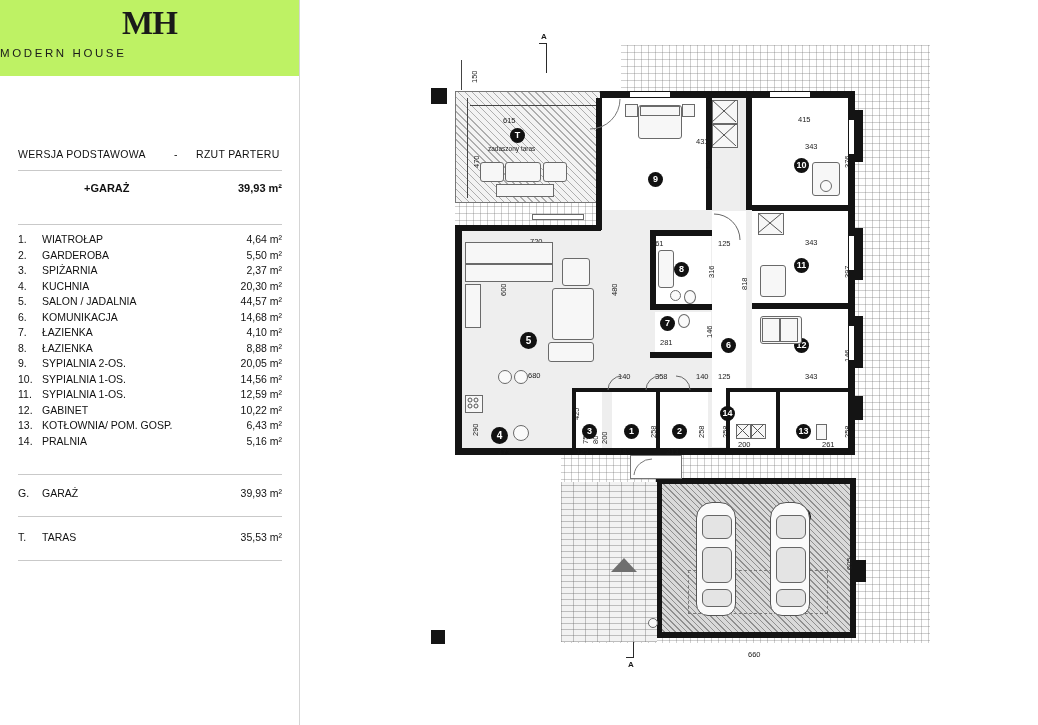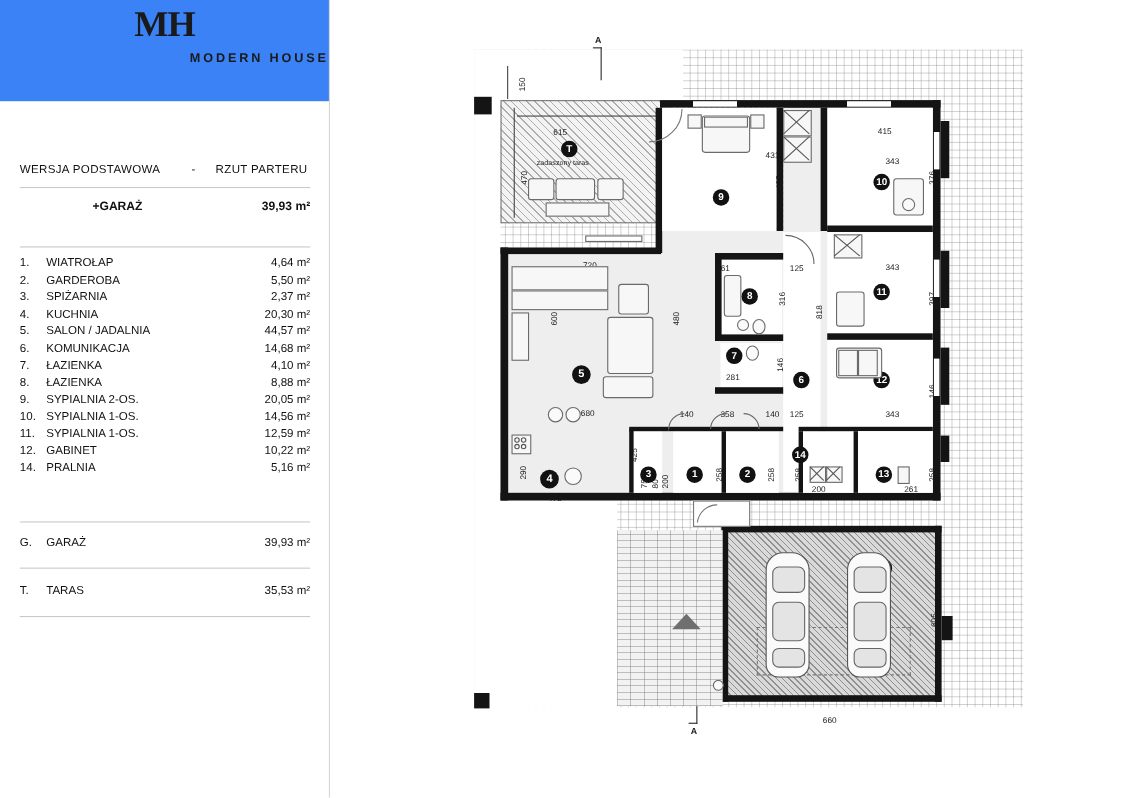--- a/index.html
+++ b/index.html
@@ -26,41 +26,41 @@
     position: absolute;
     left: 0; top: 0;
     width: 300px;
     height: 725px;
     border-right: 1px solid #d5d5d5;
     box-sizing: border-box;
   }
   #logo-band {
     position: absolute;
     left: 0; top: 0;
-    width: 299px; height: 92px;
-    background: #3b82f6;
+    width: 299px; height: 76px;
+    background: #bef264;
   }
   #logo-mark {
     position: absolute;
     left: 0; right: 0; top: 6px;
     text-align: center;
     font-family: "Liberation Serif", serif;
     font-size: 33px;
     font-weight: bold;
     letter-spacing: -1px;
     color: #1a1a1a;
     line-height: 34px;
   }
   #logo-text {
     position: absolute;
     left: 0; right: 0; top: 47px;
-    text-align: right;
+    text-align: left;
     font-size: 11.5px;
     letter-spacing: 2.6px;
-    font-weight: bold;
+    font-weight: normal;
     color: #1a1a1a;
   }
   #model-title {
     position: absolute;
     left: 0; right: 0; top: 106px;
     text-align: center;
     font-size: 15px;
     font-weight: bold;
     color: #111;
   }
@@ -297,20 +297,25 @@
       </div>
       <div class="room-row">
         <span class="room-num">11.</span>
         <span class="room-name">SYPIALNIA 1-OS.</span>
         <span class="room-area">12,59 m²</span>
       </div>
       <div class="room-row">
         <span class="room-num">12.</span>
         <span class="room-name">GABINET</span>
         <span class="room-area">10,22 m²</span>
+      </div>
+      <div class="room-row">
+        <span class="room-num">13.</span>
+        <span class="room-name">KOTŁOWNIA/ POM. GOSP.</span>
+        <span class="room-area">6,43 m²</span>
       </div>
       <div class="room-row">
         <span class="room-num">14.</span>
         <span class="room-name">PRALNIA</span>
         <span class="room-area">5,16 m²</span>
       </div>
     </div>
 
     <div class="hr" id="hr3"></div>
 

